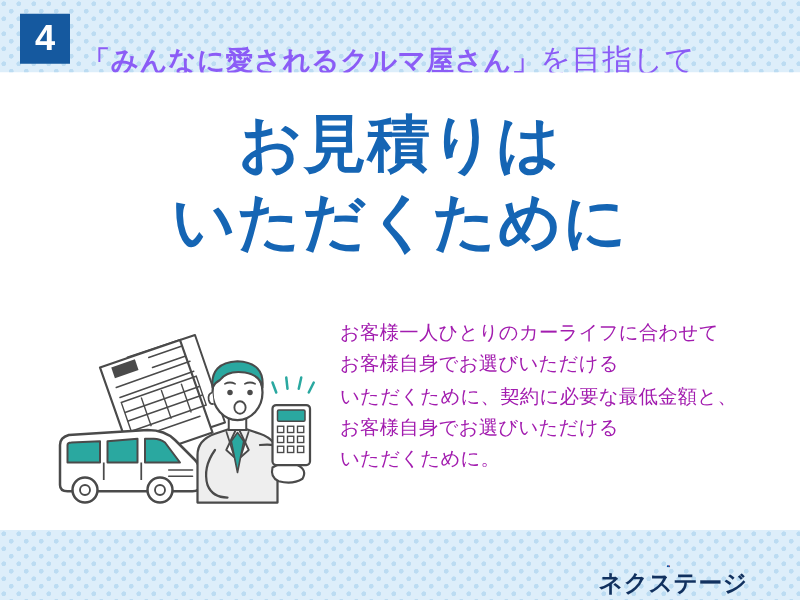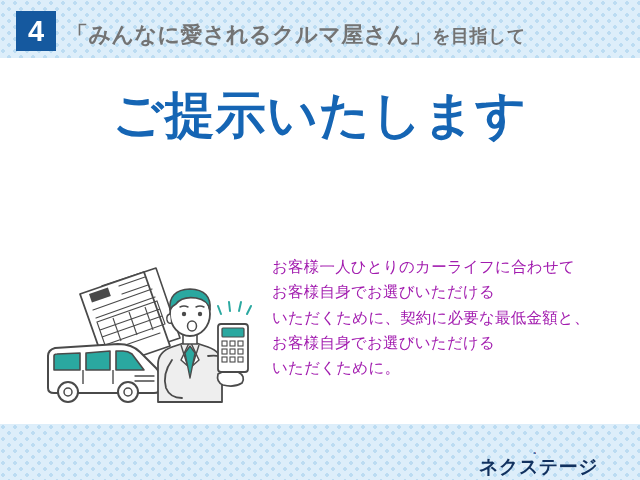--- a/index.html
+++ b/index.html
@@ -49,35 +49,35 @@
     color: #ffffff;
     font-size: 29px;
     font-weight: bold;
     line-height: 40px;
     text-align: center;
     letter-spacing: 0px;
   }
   #header-title {
     position: absolute;
     left: 66px;
-    top: 20px;
+    top: 32px;
     height: 32px;
     display: flex;
     align-items: baseline;
     white-space: nowrap;
-    color: #737373;
+    color: #8b5cf6;
   }
   #header-title .main {
     font-size: 22px;
     font-weight: bold;
     letter-spacing: 0.5px;
   }
   #header-title .suffix {
-    font-size: 18px;
-    font-weight: bold;
+    font-size: 24px;
+    font-weight: normal;
     letter-spacing: 0.5px;
   }
 
   
   #panel {
     position: absolute;
     left: 0;
     top: 58px;
     width: 640px;
     height: 366px;
@@ -153,21 +153,22 @@
   <div id="step-badge">4</div>
 
   <div id="header-title">
     <span class="main">「みんなに愛されるクルマ屋さん」</span>
       <span class="suffix">を目指して</span>
   </div>
 
   <div id="panel">
 
     <div id="headline">
-      <span class="l2">ご提示いたします</span>
+      <span class="l1">お見積りは</span>
+      <span class="l2">いただくために</span>
     </div>
 
     <div id="body-copy">
       <span class="bline">お客様一人ひとりのカーライフに合わせて</span>
       <span class="bline">お客様自身でお選びいただける</span>
       <span class="bline">いただくために、契約に必要な最低金額と、</span>
       <span class="bline">お客様自身でお選びいただける</span>
       <span class="bline">いただくために。</span>
     </div>
 

